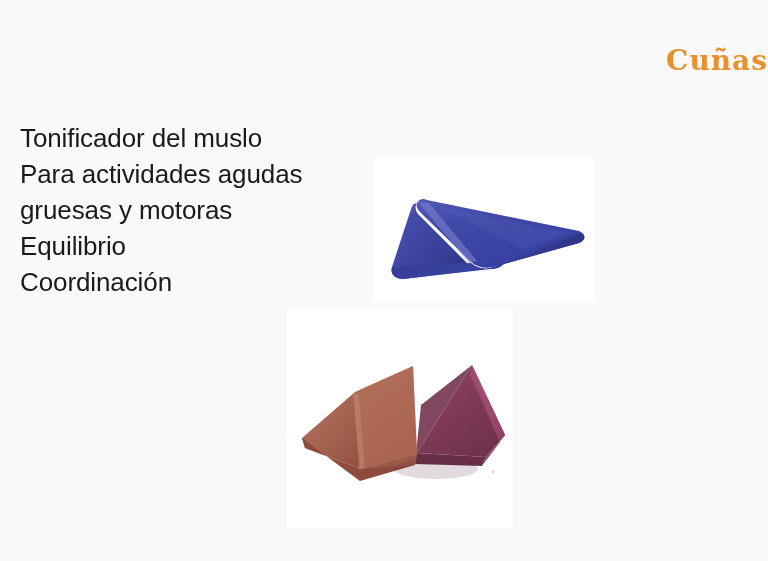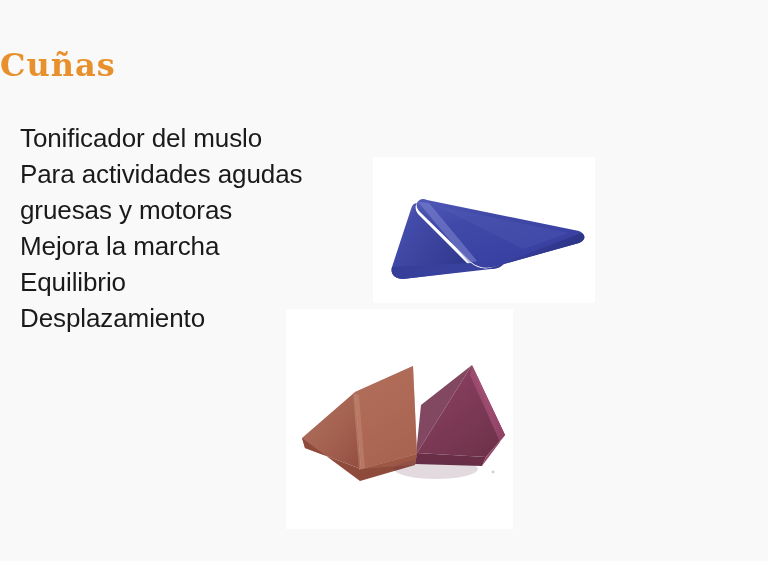--- a/index.html
+++ b/index.html
@@ -17,24 +17,24 @@
   .slide {
     position: absolute;
     inset: 0;
     background: #f9f9f9;
   }
   .slide-title {
     position: absolute;
     left: 0;
     right: 0;
     top: 26px;
-    text-align: left;
+    text-align: right;
     font-family: "DejaVu Serif", "Liberation Serif", serif;
     font-weight: bold;
-    font-size: 32px;
+    font-size: 28px;
     letter-spacing: 1px;
     color: #e8912c;
     line-height: 1.15;
   }
   .body-text {
     position: absolute;
     left: 20px;
     top: 120px;
     width: 370px;
   }
@@ -73,23 +73,22 @@
 <body>
 
 <div class="slide">
 
   <h1 class="slide-title">Cuñas</h1>
 
   <div class="body-text">
     <div class="body-line">Tonificador del muslo</div>
     <div class="body-line">Para actividades agudas</div>
     <div class="body-line">gruesas y motoras</div>
-    <div class="body-line">Mejora la marcha</div>
     <div class="body-line">Equilibrio</div>
-    <div class="body-line">Desplazamiento</div>
+    <div class="body-line">Coordinación</div>
   </div>
 
   <div class="photo-blue">
     <svg class="photo-svg" viewBox="0 0 222 146" preserveAspectRatio="none">
       <defs>
         <linearGradient id="blueTop" x1="0" y1="0" x2="0.75" y2="1">
           <stop offset="0%" stop-color="#5058b8"></stop>
           <stop offset="35%" stop-color="#4149a8"></stop>
           <stop offset="100%" stop-color="#353da0"></stop>
         </linearGradient>

